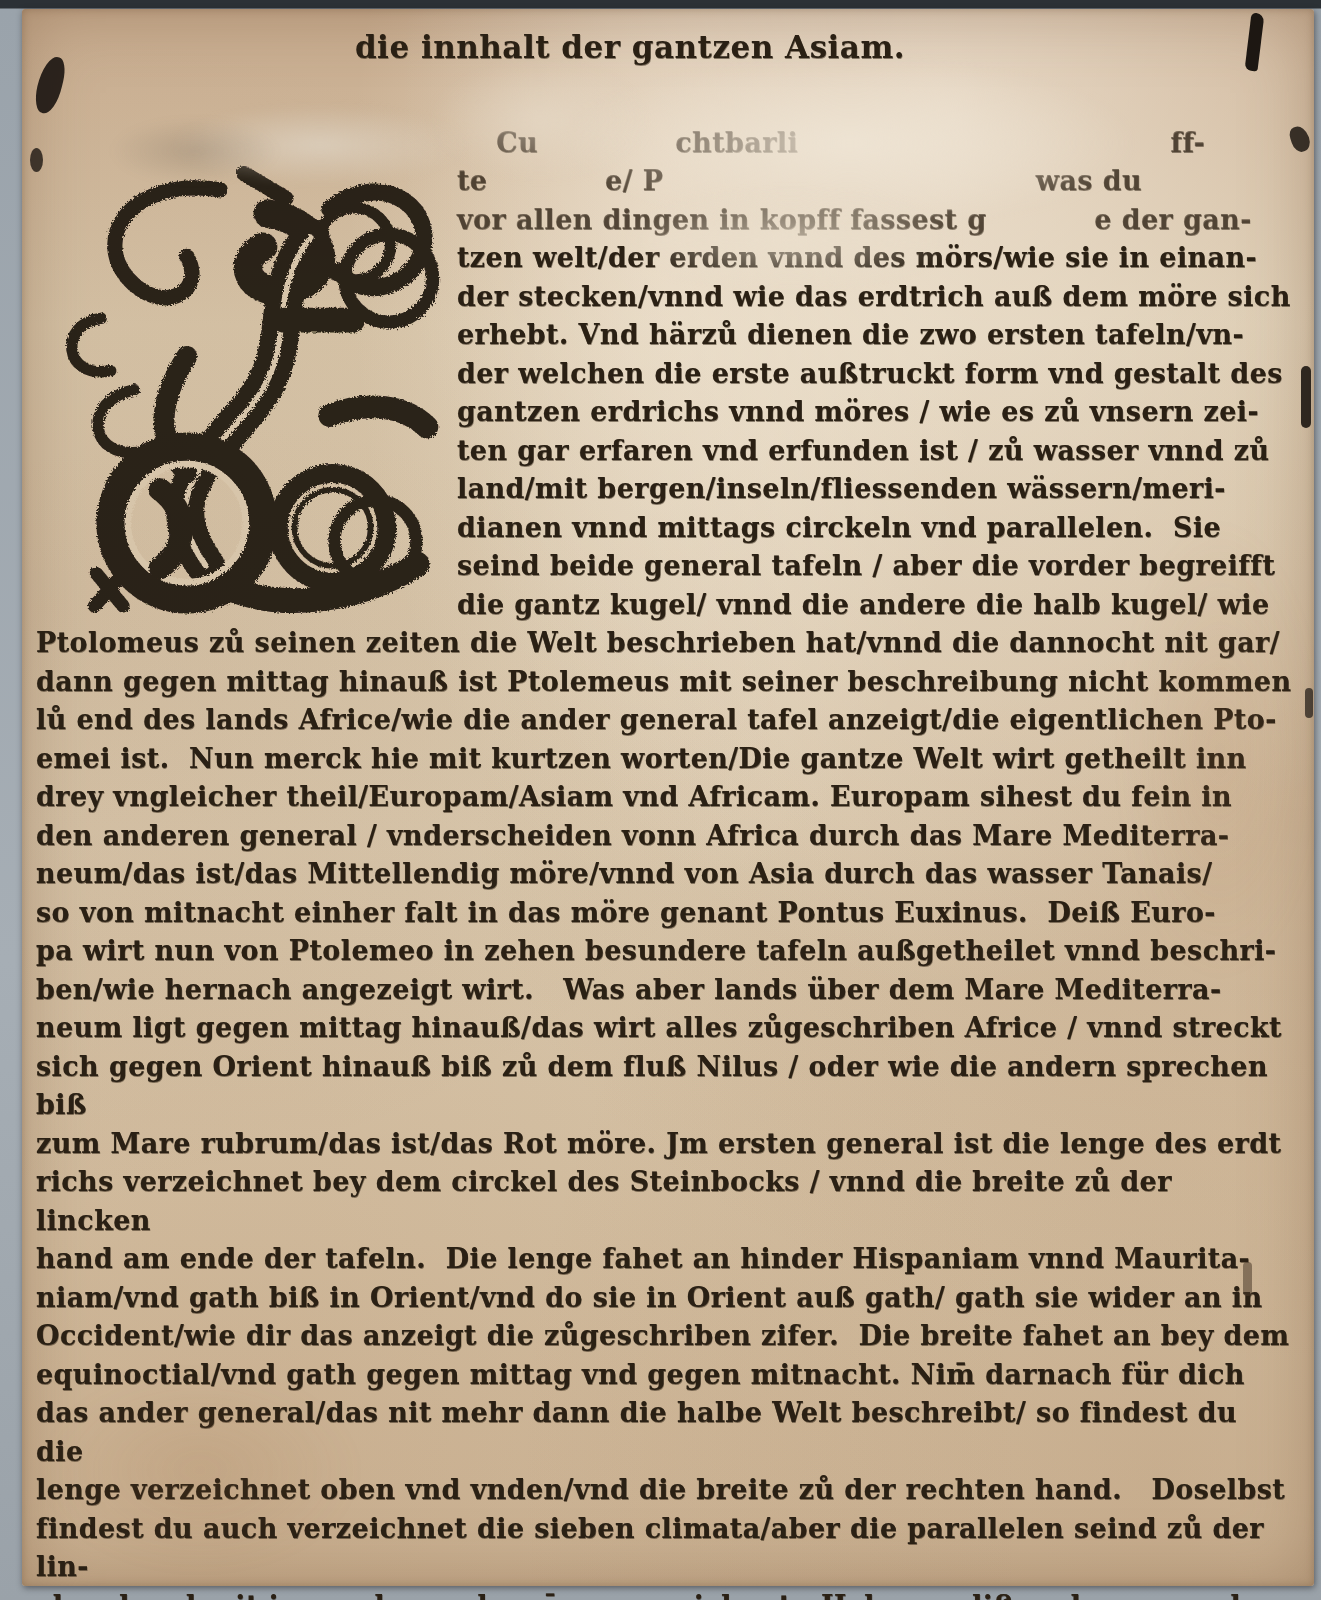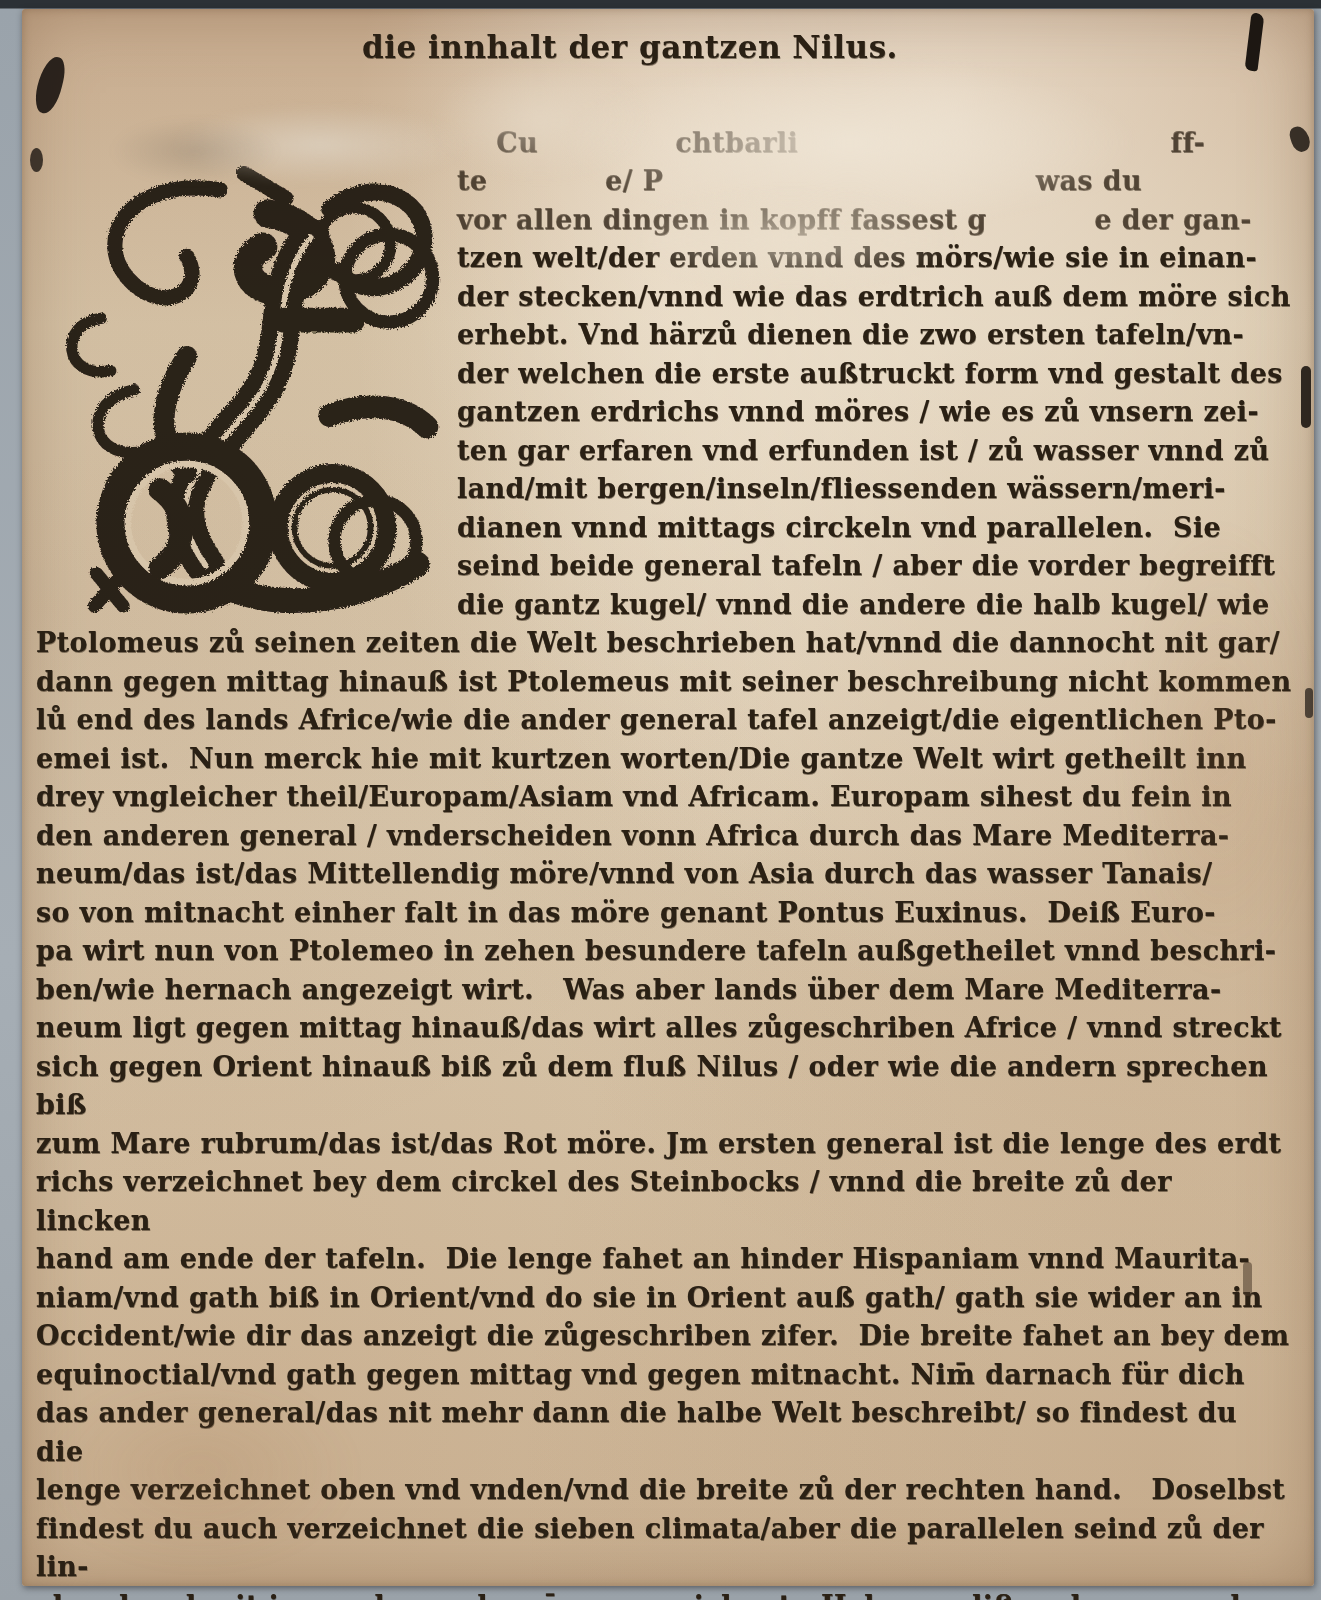--- a/index.html
+++ b/index.html
@@ -55,21 +55,21 @@
   .mark5{left:38px;top:56px;width:24px;height:58px;border-radius:60% 40% 55% 45%;transform:rotate(13deg);opacity:.92;}
   .mark6{left:30px;top:148px;width:13px;height:24px;border-radius:50%;opacity:.8;}
   .mark7{left:1243px;top:1262px;width:9px;height:34px;border-radius:4px;opacity:.55;background:#4a3a2a;}
 </style>
 </head>
 <body>
 
 <div class="paper"></div>
 
 <div class="page">
-  <div class="header">die innhalt der gantzen Nilus.</div>
+  <div class="header">die innhalt der gantzen Asiam.</div>
 
   <div class="bodytext">
     <div class="initial-float">
       <svg width="400" height="470" viewBox="0 0 420 480">
         <defs>
           <filter id="rough" x="-10%" y="-10%" width="120%" height="120%">
             <feTurbulence type="fractalNoise" baseFrequency="0.55" numOctaves="2" result="n"></feTurbulence>
             <feDisplacementMap in="SourceGraphic" in2="n" scale="5"></feDisplacementMap>
           </filter>
         </defs>

